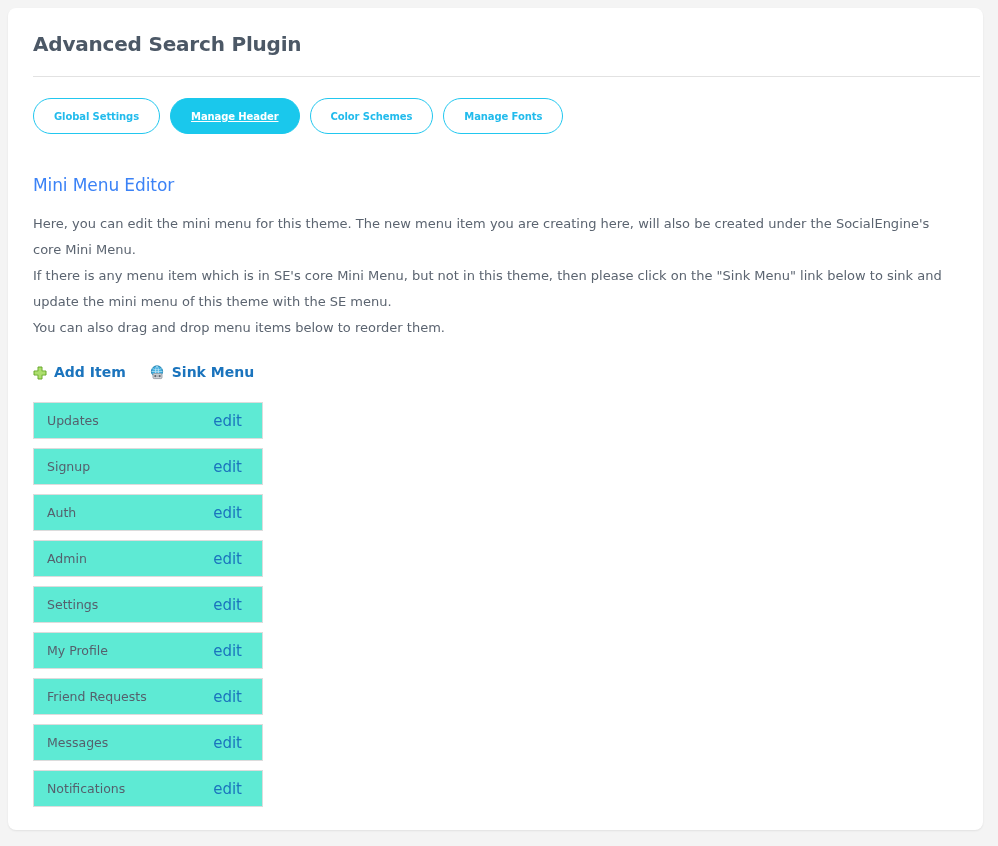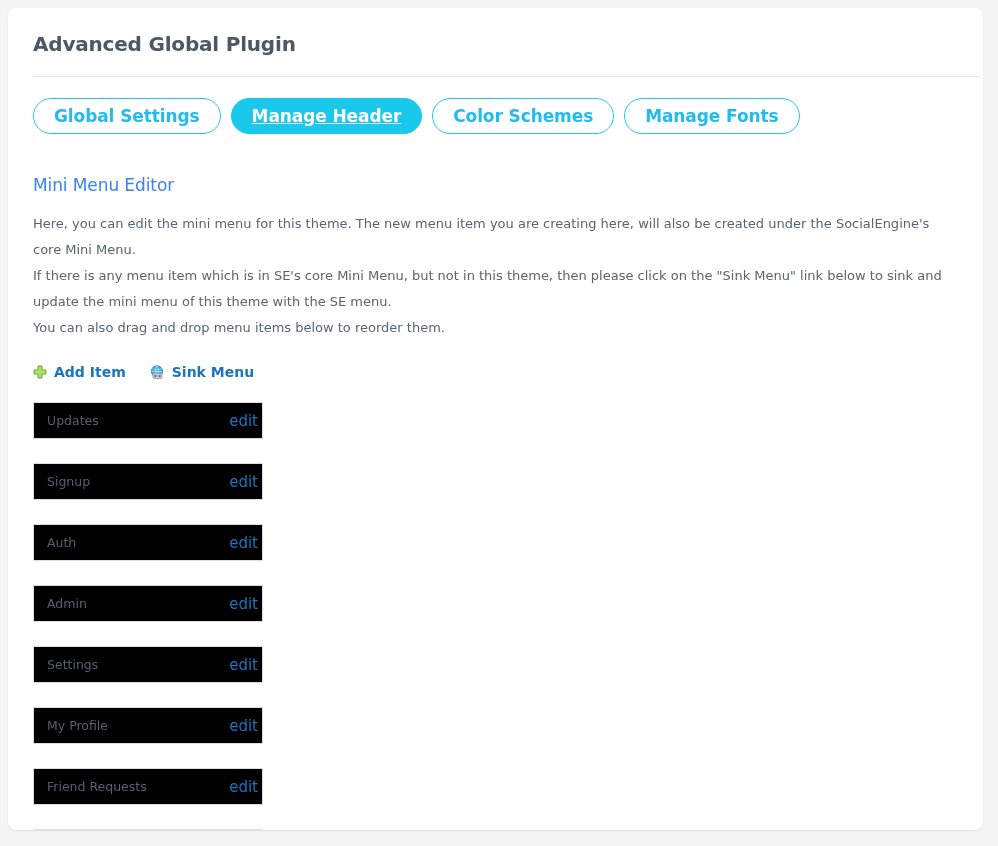--- a/index.html
+++ b/index.html
@@ -57,21 +57,21 @@
   .pill {
     display: inline-flex;
     align-items: center;
     justify-content: center;
     height: 36px;
     padding: 0 20px;
     border: 1px solid #22c7ef;
     border-radius: 18px;
     background: #ffffff;
     color: #22bbec;
-    font-size: 17px;
+    font-size: 10px;
     font-weight: bold;
     letter-spacing: -0.1px;
     cursor: pointer;
     white-space: nowrap;
     font-family: "DejaVu Sans", "Liberation Sans", sans-serif;
   }
   .pill.active {
     background: #1ac8ec;
     border-color: #1ac8ec;
     color: #ffffff;
@@ -130,64 +130,64 @@
 
   
   .actions {
     display: flex;
     align-items: center;
     gap: 24px;
     padding: 23px 0 22px 0;
   }
   .action-link {
     display: inline-flex;
-    align-items: center;
+    align-items: flex-end;
     gap: 7px;
     color: #1b74bd;
     font-size: 14px;
     font-weight: bold;
     text-decoration: none;
     cursor: pointer;
   }
   .icon-svg { display: block; }
 
   
   .menu-list {
     width: 230px;
     padding-bottom: 20px;
   }
   .menu-row {
     display: flex;
     align-items: center;
     justify-content: space-between;
     height: 37px;
-    margin-bottom: 24px;
-    padding: 0 4px 0 13px;
-    background: #000000;
+    margin-bottom: 9px;
+    padding: 0 20px 0 13px;
+    background: #5eead4;
     border: 1px solid #dcdcdc;
     cursor: move;
   }
   .menu-row .label {
     font-size: 12.5px;
     color: #55606d;
   }
   .menu-row .edit {
     font-size: 15px;
     color: #1b74bd;
     text-decoration: none;
     cursor: pointer;
   }
 </style>
 </head>
 <body>
 
 <div class="page-card">
   <div class="inner">
 
-    <h1 class="plugin-title">Advanced Global Plugin</h1>
+    <h1 class="plugin-title">Advanced Search Plugin</h1>
 
     <div class="title-rule"></div>
 
     <nav class="pill-nav" id="pill-nav">
         <div class="pill">
           <span>Global Settings</span>
         </div>
         <div class="pill active">
           <span>Manage Header</span>
         </div>

